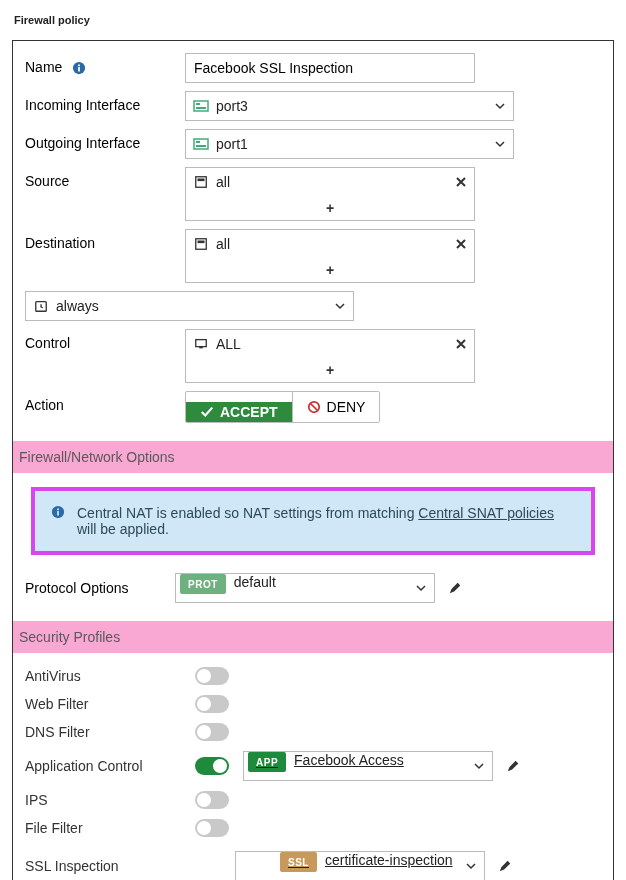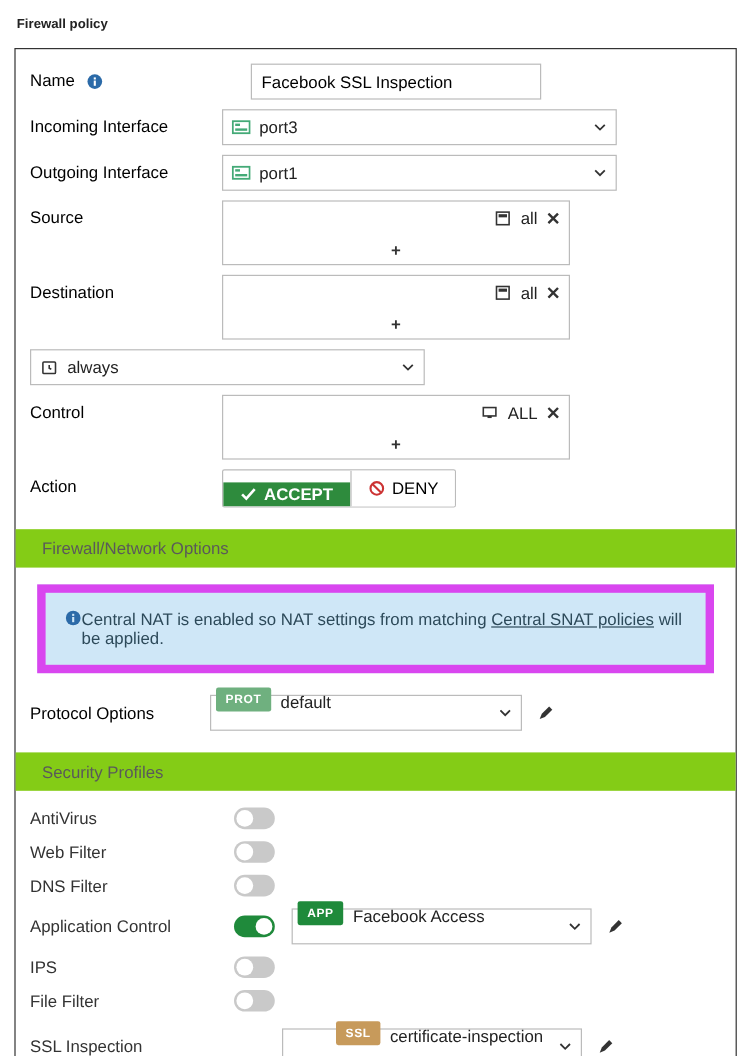--- a/index.html
+++ b/index.html
@@ -34,26 +34,25 @@
   }
   .form-label .info {
     display: inline-block;
     vertical-align: middle;
     margin-left: 6px;
   }
   .form-control-area {
     flex: 1;
   }
   .text-input {
-    width: 242px;
+    width: 290px;
     height: 30px;
     border: 1px solid #bbb;
     padding: 0 8px;
     font-size: 14px;
-    margin-left: 24px;
   }
   .select-box {
     position: relative;
     width: 329px;
     min-height: 30px;
     border: 1px solid #bbb;
     background: #fff;
     display: flex;
     align-items: center;
     padding: 0 26px 0 6px;
@@ -67,21 +66,20 @@
   .multi-box {
     width: 290px;
     border: 1px solid #bbb;
   }
   .multi-row {
     position: relative;
     min-height: 28px;
     display: flex;
     align-items: center;
     padding: 0 26px 0 6px;
-    justify-content: flex-end;
   }
   .multi-row .xbtn {
     position: absolute;
     right: 8px;
     top: 50%;
     transform: translateY(-50%);
     color: #444;
     font-weight: bold;
     cursor: pointer;
   }
@@ -115,52 +113,53 @@
     display: inline-flex;
     align-items: center;
     gap: 6px;
     padding: 0 14px;
     font-size: 14px;
     cursor: pointer;
   }
   .seg.accept { background: #2e8b3d; color: #fff; font-weight: 600; margin-top: 10px; }
   .seg.deny { background: #fff; color: #000000; border-left: 1px solid #bbb; }
   .section-header {
-    background: #84cc16;
+    background: #f9a8d4;
     color: #5a5a5a;
-    padding: 8px 22px;
+    padding: 8px 6px;
     margin: 18px -12px 14px -12px;
     font-size: 14px;
   }
   .info-banner {
     background: #cfe7f7;
-    border: 7px solid #d946ef;
+    border: 4px solid #d946ef;
     padding: 14px 16px;
     margin: 0 6px 18px 6px;
     display: flex;
+    gap: 12px;
     color: #2d4a5a;
   }
   .info-banner a { color: #2d4a5a; text-decoration: underline; }
   .form-row2 {
     display: flex;
     align-items: center;
     margin-bottom: 8px;
   }
   .form-row2 .form-label { padding-top: 0; }
   .badge-select {
     display: inline-flex;
-    align-items: flex-end;
+    align-items: flex-start;
     height: 30px;
     border: 1px solid #bbb;
     background: #fff;
-    padding: 0 26px 15px 4px;
+    padding: 0 26px 0 4px;
     position: relative;
     min-width: 260px;
   }
-  .badge-select.small { min-width: 250px; }
+  .badge-select.small { min-width: 250px; text-decoration: underline; }
   .badge-select .caret {
     position: absolute;
     right: 8px;
     top: 50%;
     transform: translateY(-50%);
   }
   .badge {
     display: inline-flex;
     align-items: center;
     justify-content: center;

